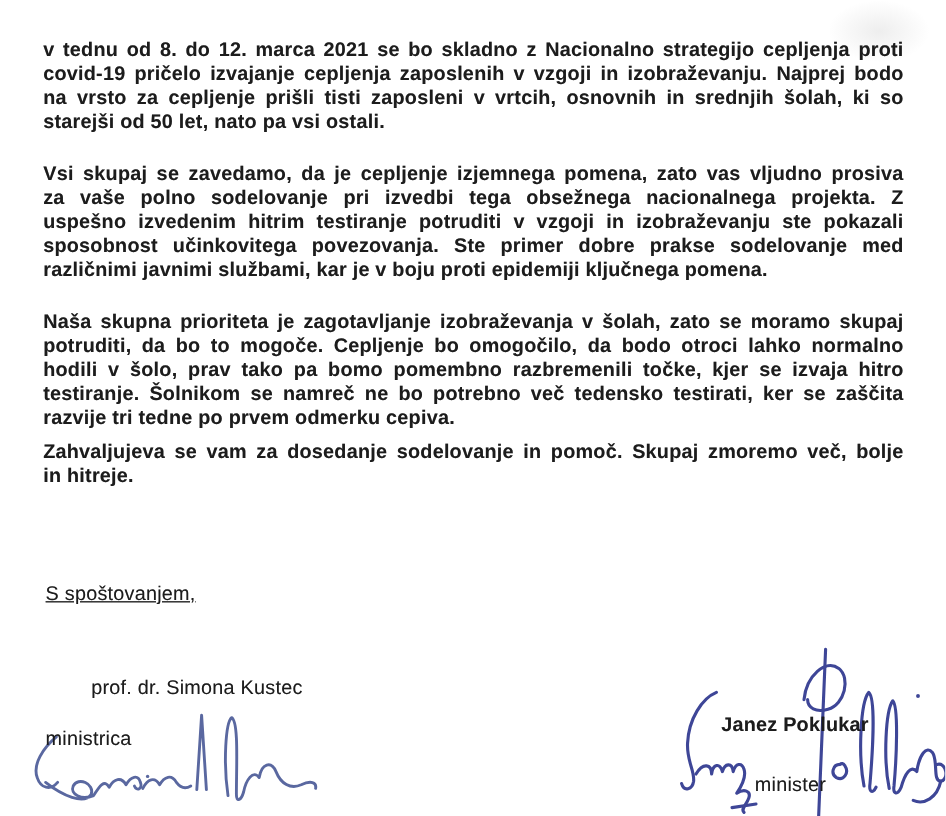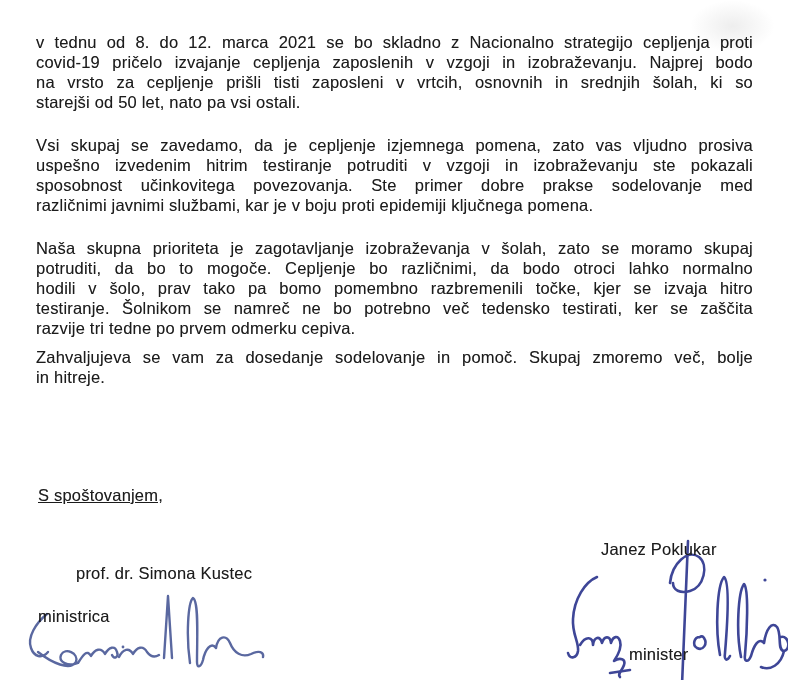--- a/index.html
+++ b/index.html
@@ -22,41 +22,42 @@
   .para { margin-bottom: 23px; }
   .para:nth-child(3) { margin-bottom: 9px; }
   .line {
     font-size: 16.5px;
     line-height: 20px;
     letter-spacing: 0.2px;
     text-align: justify;
     text-align-last: justify;
     white-space: normal;
     text-shadow: 0 0 0.4px rgba(0,0,0,0.35);
+    font-weight: bold;
   }
   .line.final { text-align-last: left; }
   .closing {
     position: absolute;
     left: 38px;
     top: 486px;
     font-size: 16.5px;
     letter-spacing: 0.2px;
     text-shadow: 0 0 0.4px rgba(0,0,0,0.35);
     text-decoration: underline;
   }
   .sig-name, .sig-title {
     position: absolute;
     font-size: 16.5px;
     letter-spacing: 0.2px;
     text-shadow: 0 0 0.4px rgba(0,0,0,0.35);
     z-index: 2;
   }
   .sig-name.left  { left: 40px;  top: 564px; margin-left: 36px; }
   .sig-title.left { left: 38px;  top: 607px; }
-  .sig-name.right { left: 601px; top: 540px; }
+  .sig-name.right { left: 601px; top: 595px; font-weight: bold; }
   .sig-title.right{ left: 629px; top: 605px; margin-top: 40px; }
   .sig-svg { position: absolute; z-index: 1; }
   .sig-svg.left  { left: 20px;  top: 590px; width: 250px; height: 95px; }
   .sig-svg.right { left: 558px; top: 537px; width: 230px; height: 148px; }
   .scan-smudge {
     position: absolute;
     left: 690px; top: 0px; width: 85px; height: 52px;
     background: radial-gradient(ellipse at center, rgba(120,120,120,0.13) 0%, rgba(120,120,120,0.0) 70%);
     pointer-events: none;
   }
@@ -70,27 +71,28 @@
 
   <div class="letter-body">
       <div class="para">
         <div class="line">v tednu od 8. do 12. marca 2021 se bo skladno z Nacionalno strategijo cepljenja proti</div>
         <div class="line">covid-19 pričelo izvajanje cepljenja zaposlenih v vzgoji in izobraževanju. Najprej bodo</div>
         <div class="line">na vrsto za cepljenje prišli tisti zaposleni v vrtcih, osnovnih in srednjih šolah, ki so</div>
         <div class="line final">starejši od 50 let, nato pa vsi ostali.</div>
       </div>
       <div class="para">
         <div class="line">Vsi skupaj se zavedamo, da je cepljenje izjemnega pomena, zato vas vljudno prosiva</div>
+        <div class="line">za vaše polno sodelovanje pri izvedbi tega obsežnega nacionalnega projekta. Z</div>
         <div class="line">uspešno izvedenim hitrim testiranje potruditi v vzgoji in izobraževanju ste pokazali</div>
         <div class="line">sposobnost učinkovitega povezovanja. Ste primer dobre prakse sodelovanje med</div>
         <div class="line final">različnimi javnimi službami, kar je v boju proti epidemiji ključnega pomena.</div>
       </div>
       <div class="para">
         <div class="line">Naša skupna prioriteta je zagotavljanje izobraževanja v šolah, zato se moramo skupaj</div>
-        <div class="line">potruditi, da bo to mogoče. Cepljenje bo različnimi, da bodo otroci lahko normalno</div>
+        <div class="line">potruditi, da bo to mogoče. Cepljenje bo omogočilo, da bodo otroci lahko normalno</div>
         <div class="line">hodili v šolo, prav tako pa bomo pomembno razbremenili točke, kjer se izvaja hitro</div>
         <div class="line">testiranje. Šolnikom se namreč ne bo potrebno več tedensko testirati, ker se zaščita</div>
         <div class="line final">razvije tri tedne po prvem odmerku cepiva.</div>
       </div>
       <div class="para">
         <div class="line">Zahvaljujeva se vam za dosedanje sodelovanje in pomoč. Skupaj zmoremo več, bolje</div>
         <div class="line final">in hitreje.</div>
       </div>
     </div>
 

